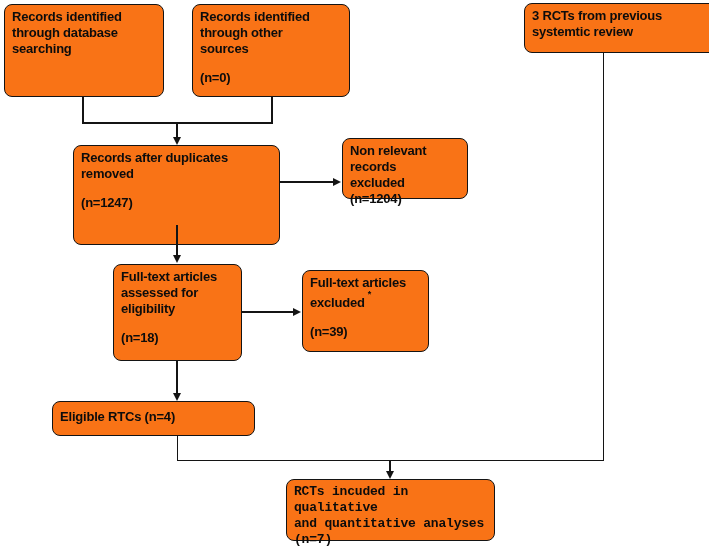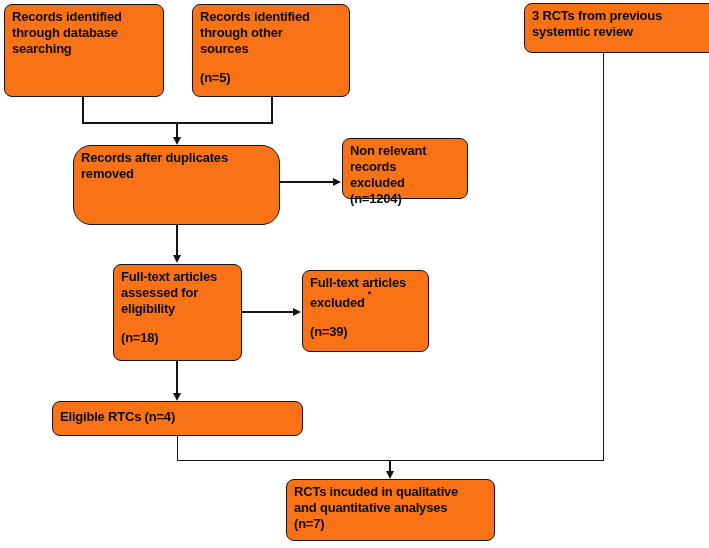--- a/index.html
+++ b/index.html
@@ -67,31 +67,32 @@
   <div class="box" style="left:4px; top:4px; width:160px; height:93px;">
     <div class="txt">Records identified
 through database
 searching</div>
   </div>
 
   <div class="box" style="left:192px; top:4px; width:158px; height:93px;">
     <div class="txt">Records identified
 through other
 sources</div>
-    <div class="cnt">(n=5)</div>
+    <div class="cnt">(n=0)</div>
   </div>
 
   <div class="box" style="left:500px; top:3px; width:205px; height:50px;margin-left:24px;">
     <div class="txt">3 RCTs from previous
 systemtic review</div>
   </div>
 
-  <div class="box" style="left:73px; top:145px; width:207px; height:80px;border-radius:18px;">
+  <div class="box" style="left:73px; top:145px; width:207px; height:100px;">
     <div class="txt">Records after duplicates
 removed</div>
+    <div class="cnt">(n=1247)</div>
   </div>
 
   <div class="box" style="left:342px; top:138px; width:126px; height:61px;">
     <div class="txt">Non relevant
 records
 excluded
 (n=1204)</div>
   </div>
 
   <div class="box" style="left:113px; top:264px; width:129px; height:97px;">
@@ -100,25 +101,25 @@
 eligibility</div>
     <div class="cnt">(n=18)</div>
   </div>
 
   <div class="box" style="left:302px; top:270px; width:127px; height:82px;">
     <div class="txt"><span>Full-text articles
 excluded</span><sup class="sup">*</sup></div>
     <div class="cnt">(n=39)</div>
   </div>
 
-  <div class="box" style="left:52px; top:401px; width:251px; height:35px; padding-top:7px;">
+  <div class="box" style="left:52px; top:401px; width:203px; height:35px; padding-top:7px;">
     <div class="txt">Eligible RTCs (n=4)</div>
   </div>
 
-  <div class="box" style="left:286px; top:479px; width:209px; height:62px;">
+  <div class="box" style="left:286px; top:479px; width:209px; height:62px;font-family:Liberation Mono, monospace;">
     <div class="txt">RCTs incuded in qualitative
 and quantitative analyses
 (n=7)</div>
   </div>
 
   <div class="vline" style="left:82px; top:96px; width:2px; height:28px;"></div>
   <div class="vline" style="left:271px; top:96px; width:2px; height:28px;"></div>
   <div class="hline" style="left:82px; top:122px; width:191px; height:2px;"></div>
   <div class="vline" style="left:176px; top:124px; width:2px; height:14px;"></div>
   <div class="ah-down" style="left:173px; top:137px;"></div>

